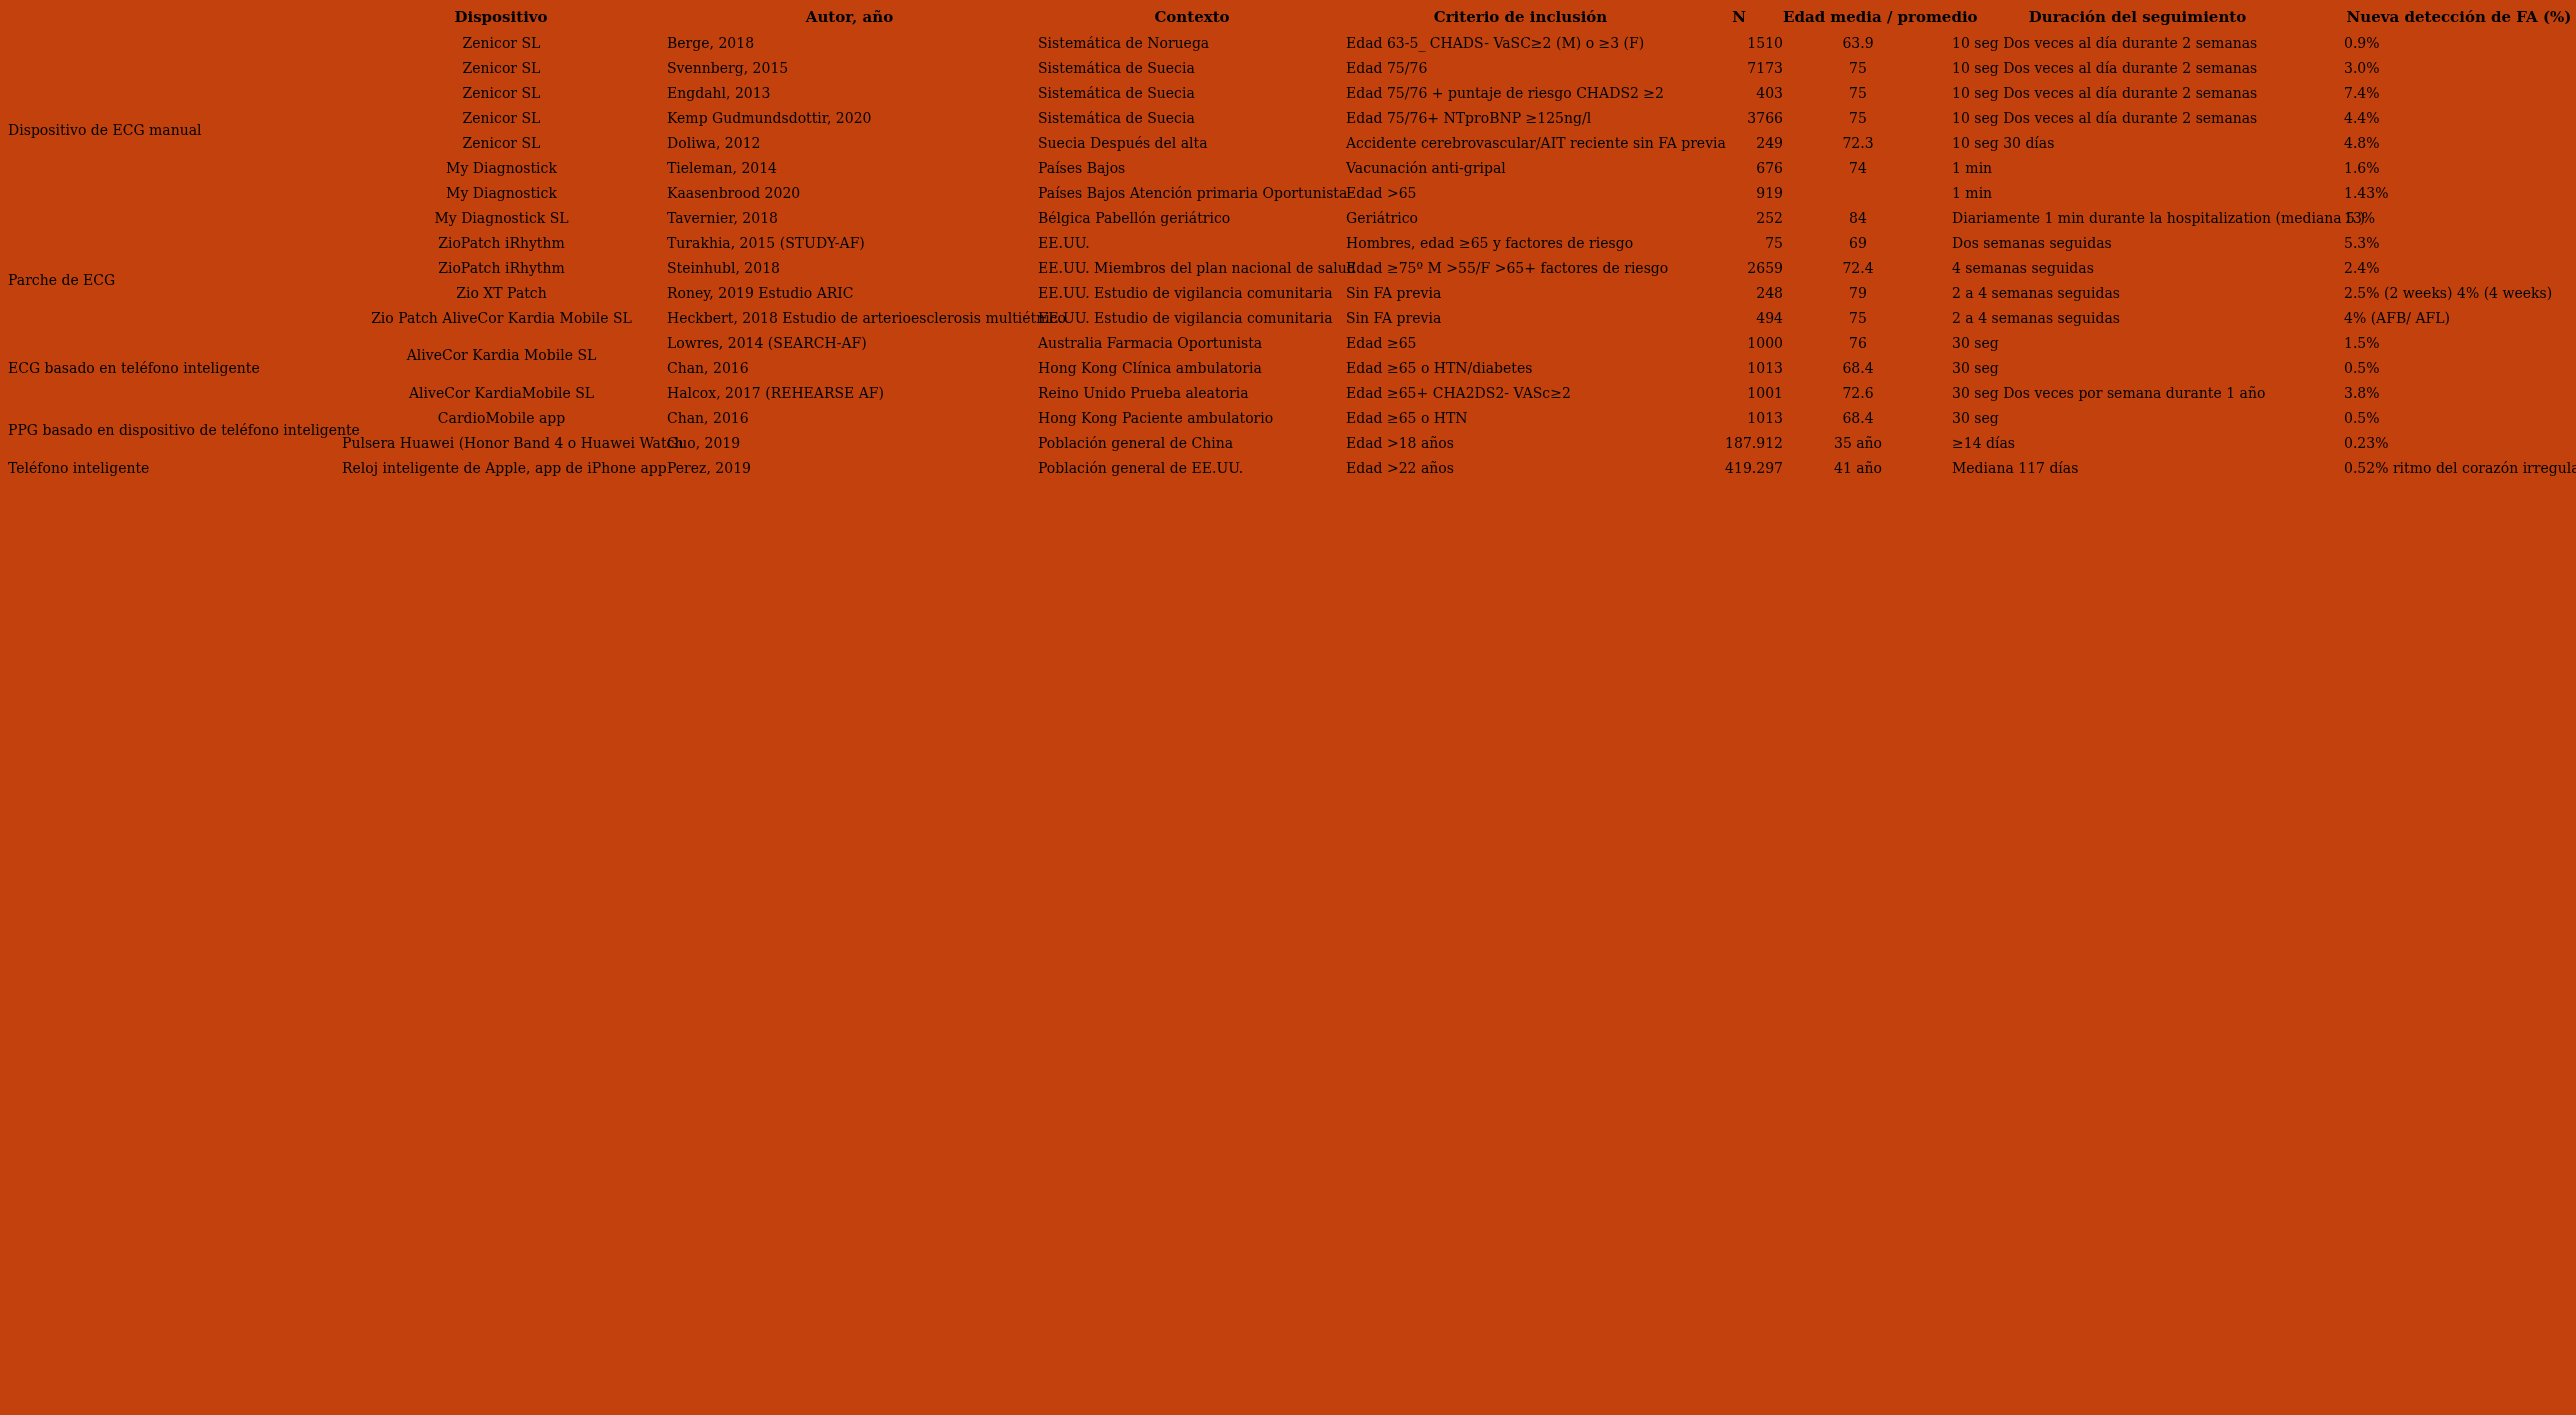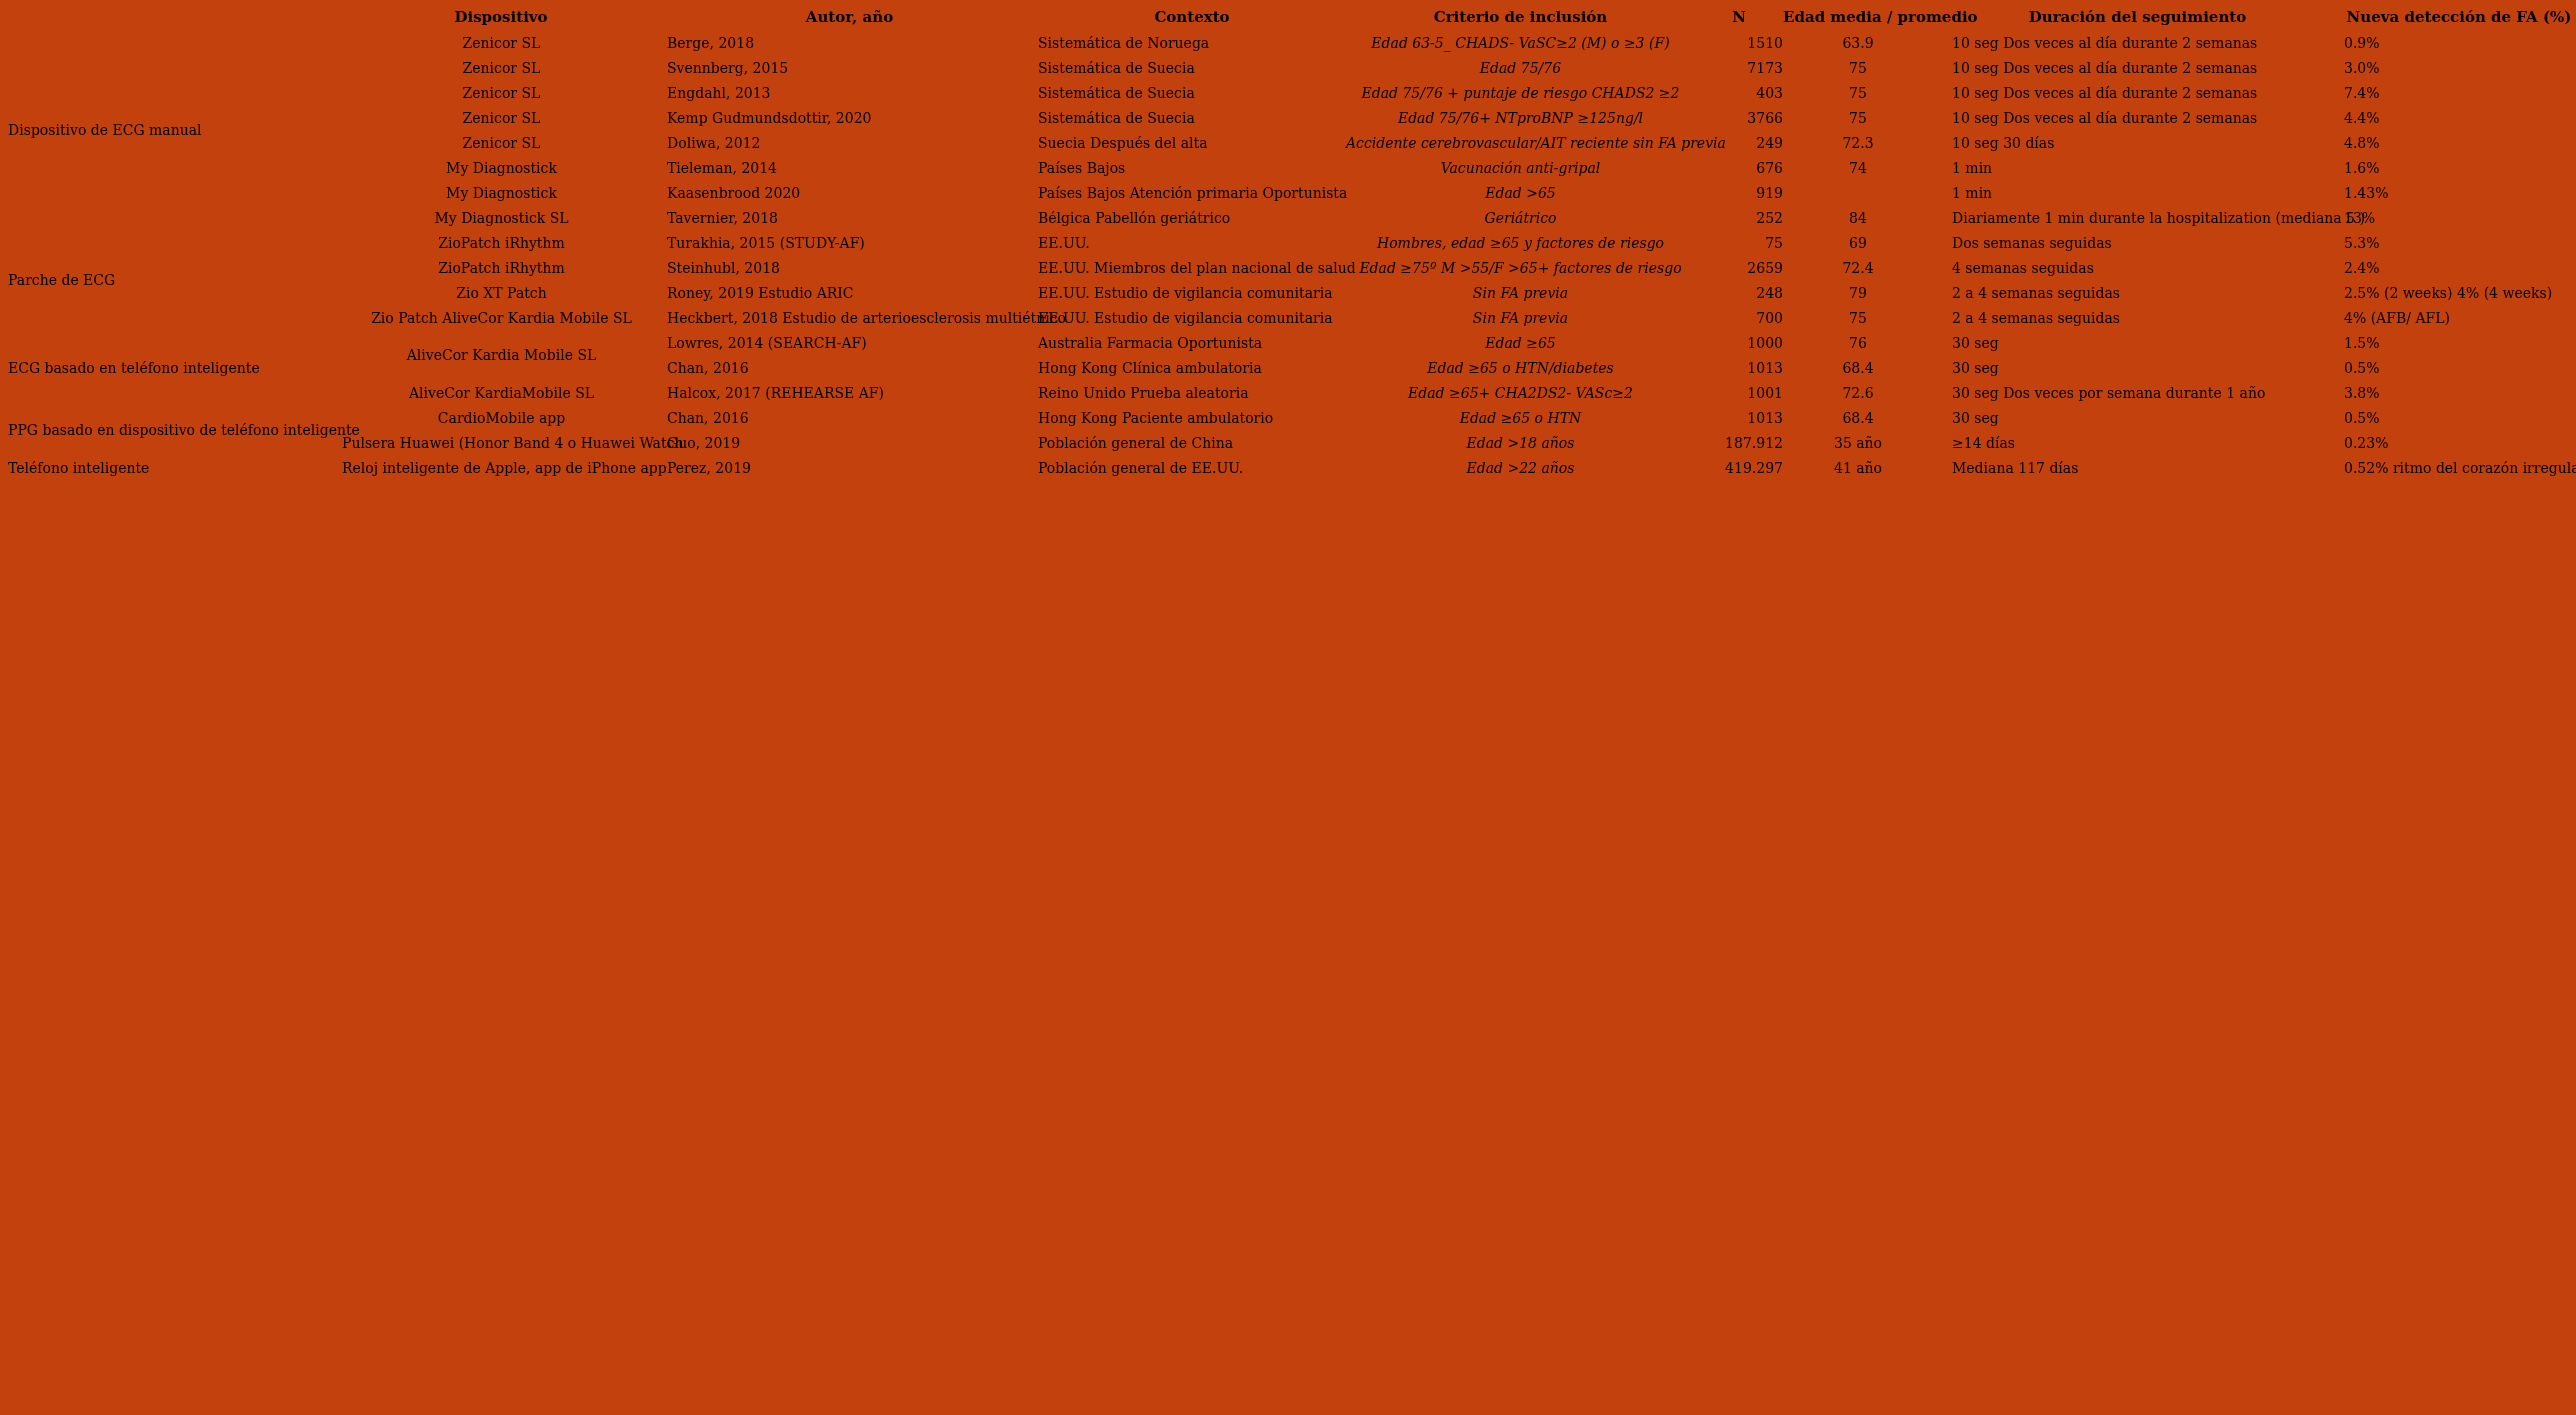--- a/index.html
+++ b/index.html
@@ -48,21 +48,21 @@
     font-weight: normal;
     vertical-align: middle;
     padding: 0;
     white-space: nowrap;
     overflow: visible;
   }
   td.group-label   { text-align: left; padding-left: 8px; margin-left: 40px; }
   td.cell-device   { text-align: center; padding-left: 1px; }
   td.cell-author   { text-align: left; padding-left: 6px; margin-left: 46px; }
   td.cell-context  { text-align: left; }
-  td.cell-criteria { text-align: center; font-style: italic; }
+  td.cell-criteria { text-align: left; }
   td.cell-n        { text-align: right; }
   td.cell-age      { text-align: center; }
   td.cell-duration { text-align: left; padding-left: 19px; }
   td.cell-detect   { text-align: left; padding-left: 2px; margin-left: 29px; }
 </style>
 </head>
 <body>
 
 <div id="page">
   <table id="study-table">
@@ -201,21 +201,21 @@
           <td class="cell-n">248</td>
           <td class="cell-age">79</td>
           <td class="cell-duration">2 a 4 semanas seguidas</td>
           <td class="cell-detect">2.5% (2 weeks) 4% (4 weeks)</td>
         </tr>
         <tr>
           <td class="cell-device">Zio Patch AliveCor Kardia Mobile SL</td>
           <td class="cell-author">Heckbert, 2018 Estudio de arterioesclerosis multiétnico</td>
           <td class="cell-context">EE.UU. Estudio de vigilancia comunitaria</td>
           <td class="cell-criteria">Sin FA previa</td>
-          <td class="cell-n">700</td>
+          <td class="cell-n">494</td>
           <td class="cell-age">75</td>
           <td class="cell-duration">2 a 4 semanas seguidas</td>
           <td class="cell-detect">4% (AFB/ AFL)</td>
         </tr>
         <tr>
           <td class="group-label" rowspan="3">ECG basado en teléfono inteligente</td>
           <td class="cell-device" rowspan="2">AliveCor Kardia Mobile SL</td>
           <td class="cell-author">Lowres, 2014 (SEARCH-AF)</td>
           <td class="cell-context">Australia Farmacia Oportunista</td>
           <td class="cell-criteria">Edad ≥65</td>

